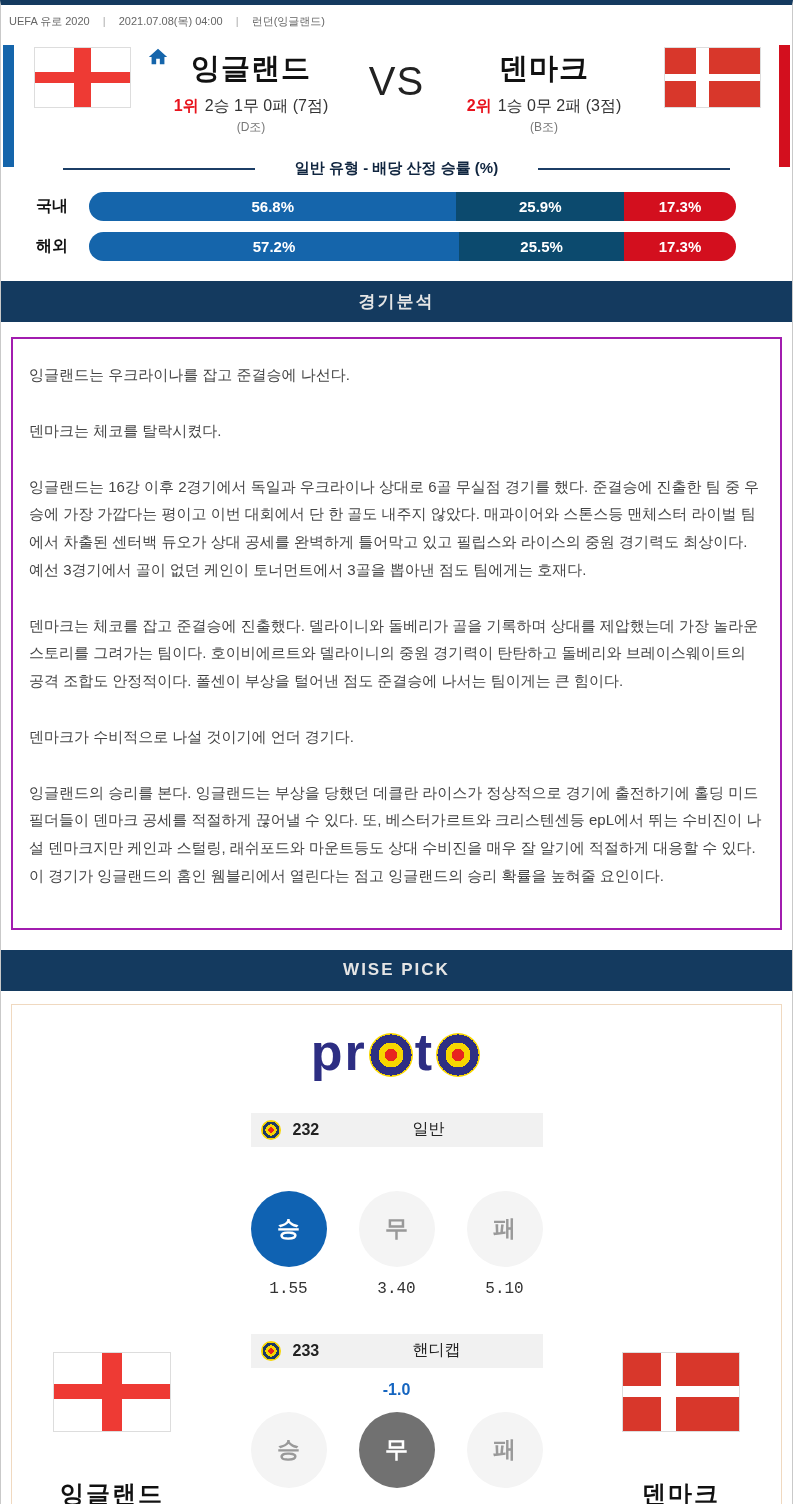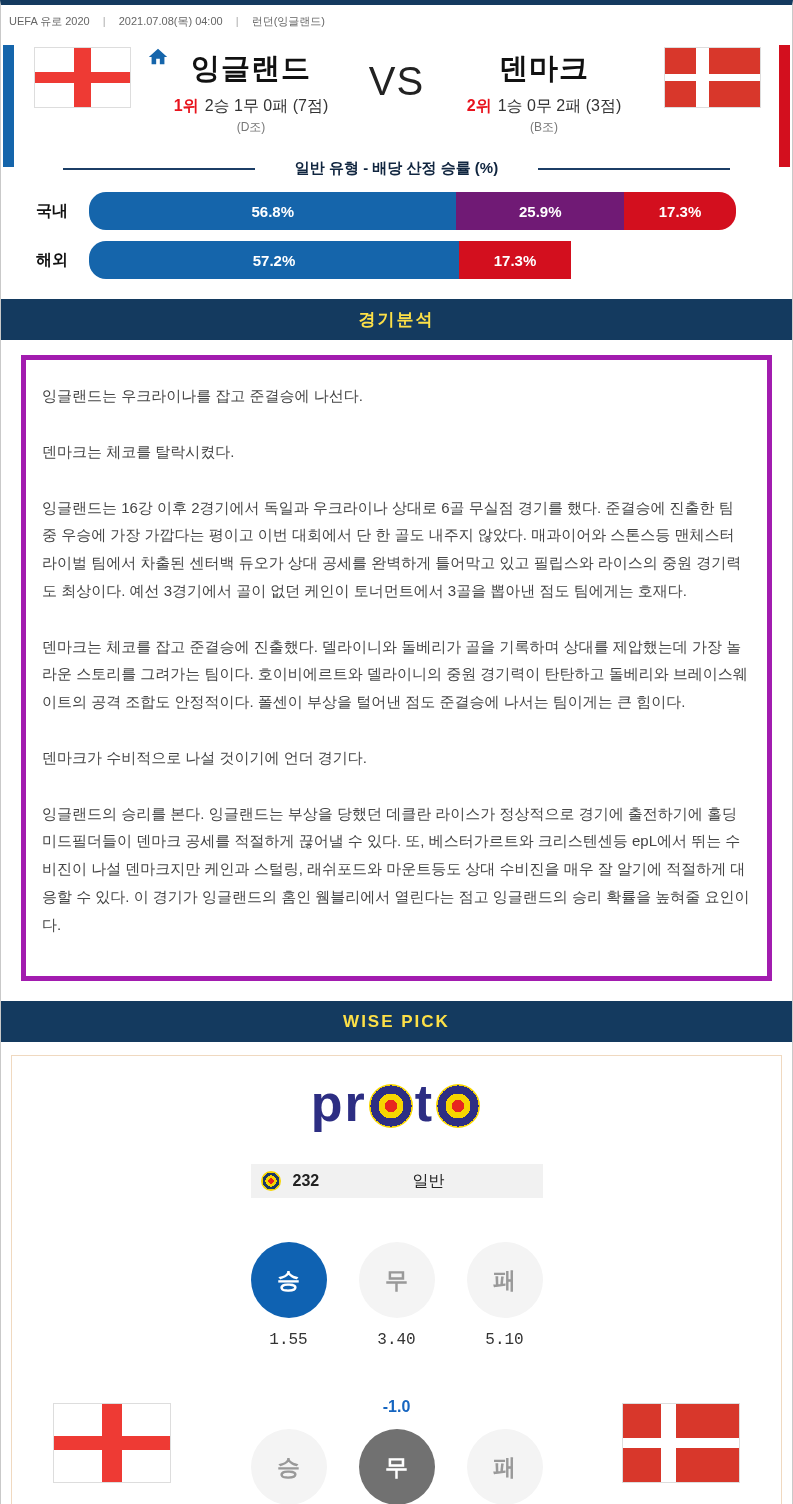--- a/index.html
+++ b/index.html
@@ -37,34 +37,34 @@
   .vs { position:absolute; left:0; right:0; top:26px; text-align:center;
         font-size:40px; color:#222; letter-spacing:1px; }
 
   
   .winrate { margin-top:10px; }
   .wr-title-row { display:flex; align-items:center; padding:0 62px; margin:8px 0 14px;gap:24px; }
   .wr-line { flex:1; height:2px; background:#1c3e66; }
   .wr-title { margin:0 16px; font-size:15px; font-weight:bold; color:#10253f; white-space:nowrap; }
   .wr-row { display:flex; align-items:center; padding:0 56px 0 22px; margin-bottom:11px; }
   .wr-label { width:58px; text-align:center; font-size:16px; font-weight:bold; color:#111; }
-  .wr-bar { flex:1; height:38px; border-radius:17px; overflow:hidden; display:flex; margin-left:8px; }
+  .wr-bar { flex:1; height:29px; border-radius:17px; overflow:hidden; display:flex; margin-left:8px; }
   .seg { display:flex; align-items:center; justify-content:center;
          color:#fff; font-size:15px; font-weight:bold; }
   .seg.win  { background:#1565ab; }
-  .seg.draw { background:#701a75; }
+  .seg.draw { background:#0c4a6e; }
   .seg.lose { background:#d30f1e; }
 
   
-  .section-bar { margin-top:20px; height:41px; background:#143a5f; color:#fde047;
+  .section-bar { margin-top:20px; height:41px; background:#143a5f; color:#e5e5e5;
                  display:flex; align-items:center; justify-content:center;
                  font-size:17px; font-weight:bold; letter-spacing:2px; }
 
   
-  .analysis-box { margin:15px 20px 0; border:5px solid #a21caf; padding:22px 16px 10px; }
+  .analysis-box { margin:15px 10px 0; border:2px solid #a21caf; padding:22px 16px 10px; }
   .analysis-box p { font-size:15px; color:#444; line-height:1.85; margin-bottom:28px; }
 
   
   .wise-box { margin:13px 10px 0; border:1px solid #f0d9c0; height:754px; position:relative; }
   .proto-logo { display:flex; justify-content:center; align-items:center; margin-top:16px; height:62px; }
   .proto-letter { font-size:52px; font-weight:bold; color:#2d2e83; letter-spacing:2px; }
   .target-o { width:44px; height:44px; border-radius:50%; margin:6px 2px 0;
               background:radial-gradient(circle,#e8251f 0 20%,#f6d500 20% 40%,#2d2e83 40% 66%,#f6d500 66% 100%); }
 
   .markets { width:292px; margin:30px auto 0; }
@@ -148,20 +148,21 @@
         <div class="seg win" style="width: 56.8%;">56.8%</div>
         <div class="seg draw" style="width: 25.9%;">25.9%</div>
         <div class="seg lose" style="width: 17.3%;">17.3%</div>
       </div>
     </div>
 
     <div class="wr-row">
       <div class="wr-label">해외</div>
       <div class="wr-bar">
         <div class="seg win" style="width: 57.2%;">57.2%</div>
+        <div class="seg draw" style="width: 25.5%;">25.5%</div>
         <div class="seg lose" style="width: 17.3%;">17.3%</div>
       </div>
     </div>
   </div>
 
   <div class="section-bar">경기분석</div>
   <div class="analysis-box">
     <p>잉글랜드는 우크라이나를 잡고 준결승에 나선다.</p>
     <p>덴마크는 체코를 탈락시켰다.</p>
     <p>잉글랜드는 16강 이후 2경기에서 독일과 우크라이나 상대로 6골 무실점 경기를 했다. 준결승에 진출한 팀 중 우승에 가장 가깝다는 평이고 이번 대회에서 단 한 골도 내주지 않았다. 매과이어와 스톤스등 맨체스터 라이벌 팀에서 차출된 센터백 듀오가 상대 공세를 완벽하게 틀어막고 있고 필립스와 라이스의 중원 경기력도 최상이다. 예선 3경기에서 골이 없던 케인이 토너먼트에서 3골을 뽑아낸 점도 팀에게는 호재다.</p>
@@ -199,20 +200,25 @@
             <div class="odds">3.40</div>
           </div>
           <div class="option">
             <div class="circle">패</div>
             <div class="odds">5.10</div>
           </div>
         </div>
       </div>
 
       <div class="market">
+        <div class="market-head">
+          <div class="bullseye"></div>
+          <div class="market-num">233</div>
+          <div class="market-name">핸디캡</div>
+        </div>
         <div class="market-line line-blue">-1.0</div>
         <div class="options">
           <div class="option">
             <div class="circle">승</div>
 
           </div>
           <div class="option">
             <div class="circle sel-dark">무</div>
 
           </div>

